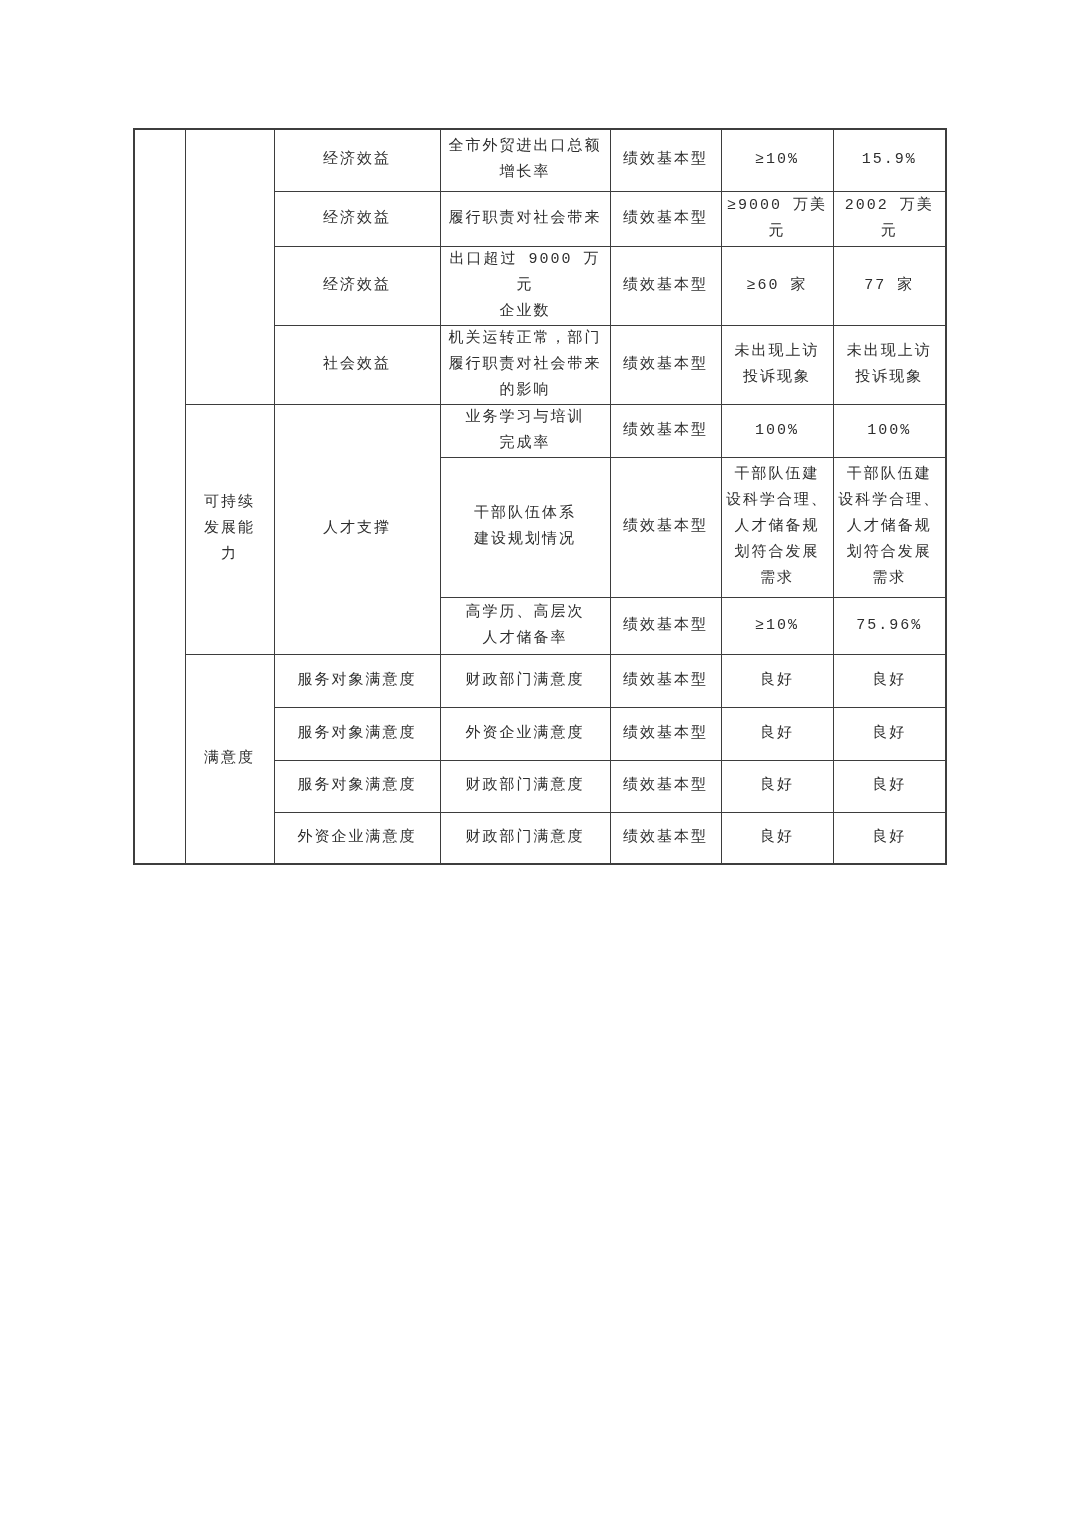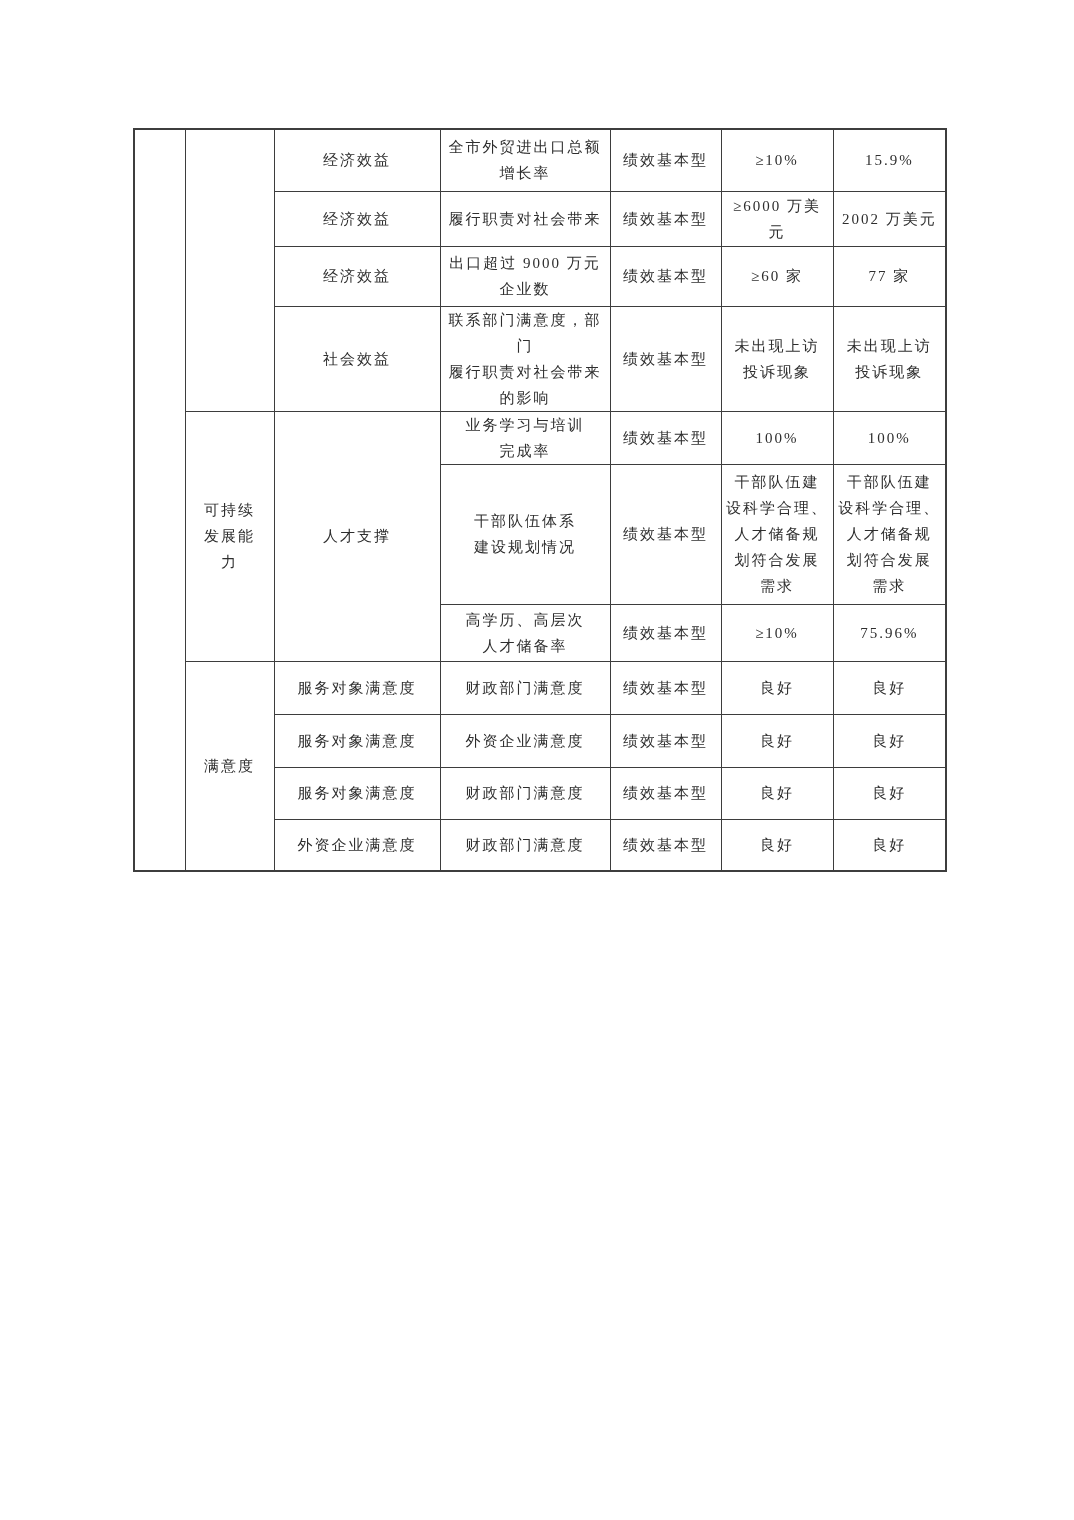--- a/index.html
+++ b/index.html
@@ -1,21 +1,21 @@
 <!DOCTYPE html>
 <html><head>
 <meta charset="utf-8">
 <style>
   html,body{margin:0;padding:0;background:#ffffff;}
   .page{
     position:relative;
     width:1074px;
     height:1156px;
     background:#ffffff;
-    font-family:Liberation Serif, serif;
+    font-family:Liberation Mono, monospace;
     overflow:hidden;
   }
   table.eval{
     position:absolute;
     left:133px;
     top:128px;
     border-collapse:collapse;
     table-layout:fixed;
     border:2px solid #3d3d3d;
   }
@@ -58,35 +58,35 @@
         <td class="tight">全市外贸进出口总额
 增长率</td>
         <td>绩效基本型</td>
         <td>≥10%</td>
         <td>15.9%</td>
       </tr>
       <tr style="height:55px">
         <td>经济效益</td>
         <td class="tight">履行职责对社会带来</td>
         <td>绩效基本型</td>
-        <td>≥6000 万美
+        <td>≥9000 万美
 元</td>
         <td>2002 万美元</td>
       </tr>
       <tr style="height:60px">
         <td>经济效益</td>
         <td class="tight">出口超过 9000 万元
 企业数</td>
         <td>绩效基本型</td>
         <td>≥60 家</td>
         <td>77 家</td>
       </tr>
       <tr style="height:67px">
         <td>社会效益</td>
-        <td class="tight">联系部门满意度，部门
+        <td class="tight">机关运转正常，部门
 履行职责对社会带来
 的影响</td>
         <td>绩效基本型</td>
         <td>未出现上访
 投诉现象</td>
         <td>未出现上访
 投诉现象</td>
       </tr>
       <tr style="height:53px">
         <td class="grp" rowspan="3">可持续

